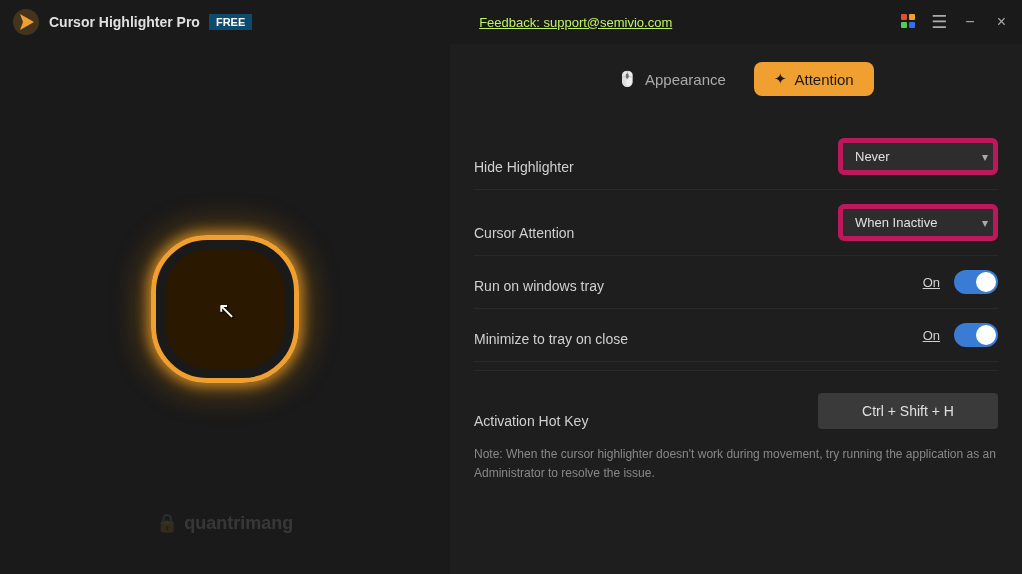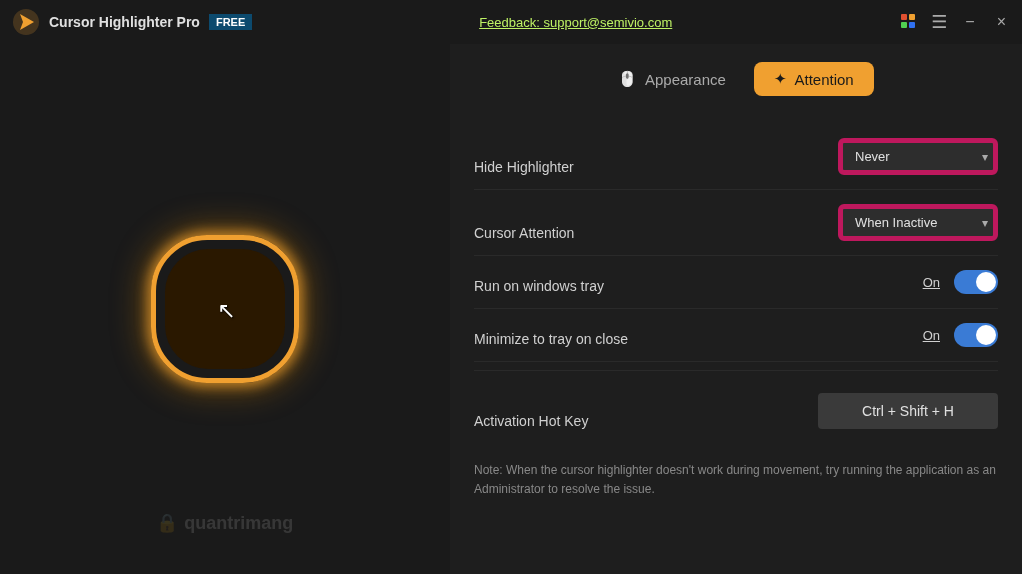--- a/index.html
+++ b/index.html
@@ -263,21 +263,21 @@
     .divider {
       border: none;
       border-top: 1px solid #2a2a2a;
       margin: 8px 0;
     }
 
     
     .note-text {
       font-size: 12px;
       color: #888;
-      margin-top: 18px;
+      margin-top: 2px;
       line-height: 1.6;
     }
 
     
     .win-btn {
       background: none;
       border: none;
       cursor: pointer;
       color: #aaa;
       font-size: 16px;

